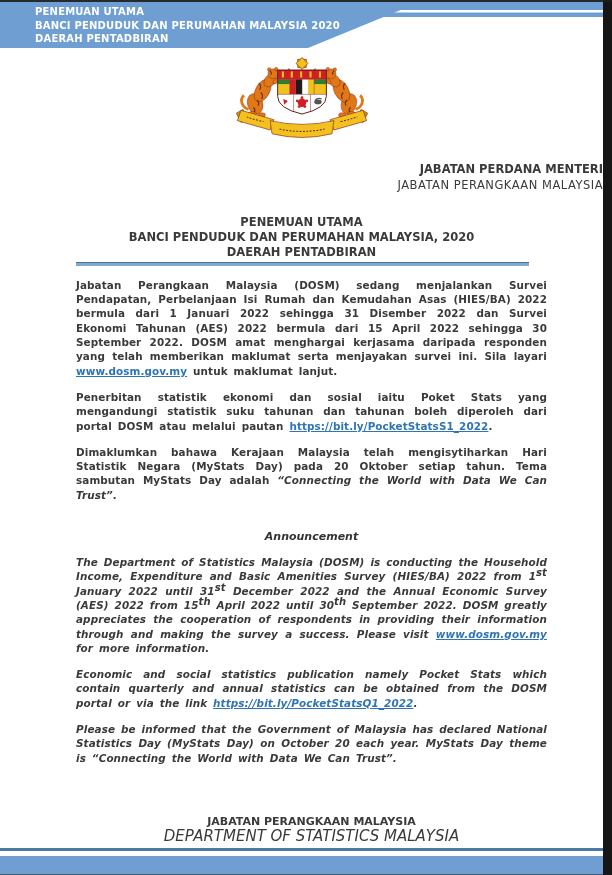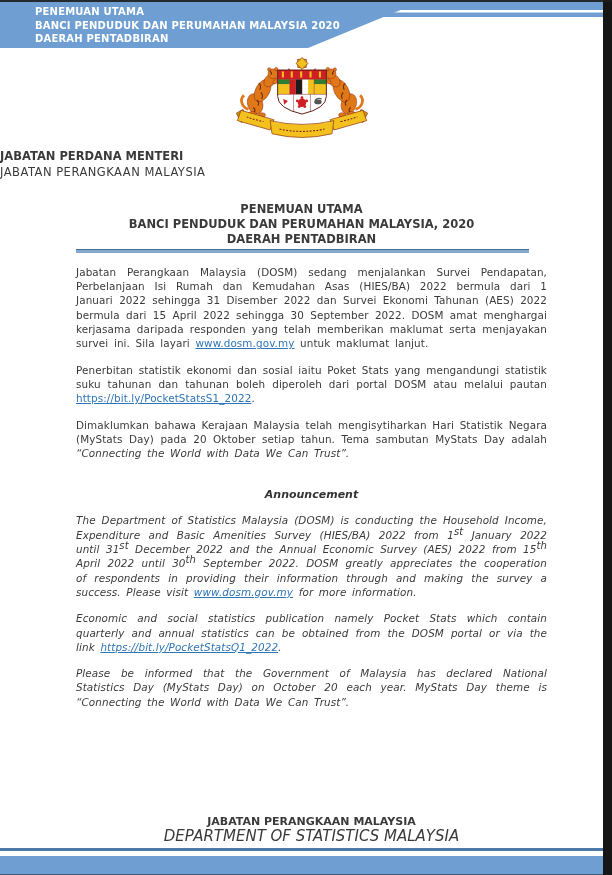--- a/index.html
+++ b/index.html
@@ -13,34 +13,34 @@
   
   .banner{position:relative;width:603px;height:48px;}
   .banner-svg{display:block;}
   .banner-text{position:absolute;top:5px;left:35px;color:#ffffff;font-weight:bold;
                font-size:10px;line-height:13.5px;letter-spacing:.2px;}
 
   
   .arms{width:170px;margin:7px auto 0;}
 
   
-  .masthead{text-align:left;}
+  .masthead{margin-top:13px;text-align:right;}
   .mh1{font-size:11.5px;font-weight:bold;line-height:15.5px;}
   .mh2{font-size:11.5px;font-weight:normal;letter-spacing:.5px;line-height:15.5px;}
   .title-ms{margin-top:22px;text-align:center;font-weight:bold;font-size:11.5px;line-height:14.8px;}
   .rule{height:2.5px;background:#84a9d1;border-top:1.5px solid #49708f;margin:3px 74px 0 76px;}
   .title-en{margin-top:8px;text-align:center;font-weight:bold;font-style:italic;font-size:11.5px;line-height:14.8px;}
 
   
   .content{padding:0 56px 0 76px;}
   .sec h3{margin:0;text-align:center;font-size:11px;color:#333;}
   .sec-ms h3{margin-top:29px;font-weight:bold;}
   .sec-en h3{margin-top:0;font-weight:bold;font-style:italic;}
   .sec p{margin:12px 0 0;font-size:10.4px;line-height:14.3px;text-align:justify;
-         word-spacing:2.2px;letter-spacing:.1px;}
+         word-spacing:2.2px;letter-spacing:.1px;font-weight:bold;}
   .sec-ms p{font-style:normal;}
   .sec-en{margin-top:28px;}
   .sec-en p{font-style:italic;}
   .lnk{color:#2e75b6;text-decoration:underline;cursor:pointer;}
   sup{font-size:10px;line-height:0;vertical-align:super;}
   em{font-style:italic;}
 
   
   .footer-text{position:absolute;left:76px;right:56px;bottom:31px;text-align:center;}
   .f1{font-size:11px;font-weight:bold;line-height:15px;}

